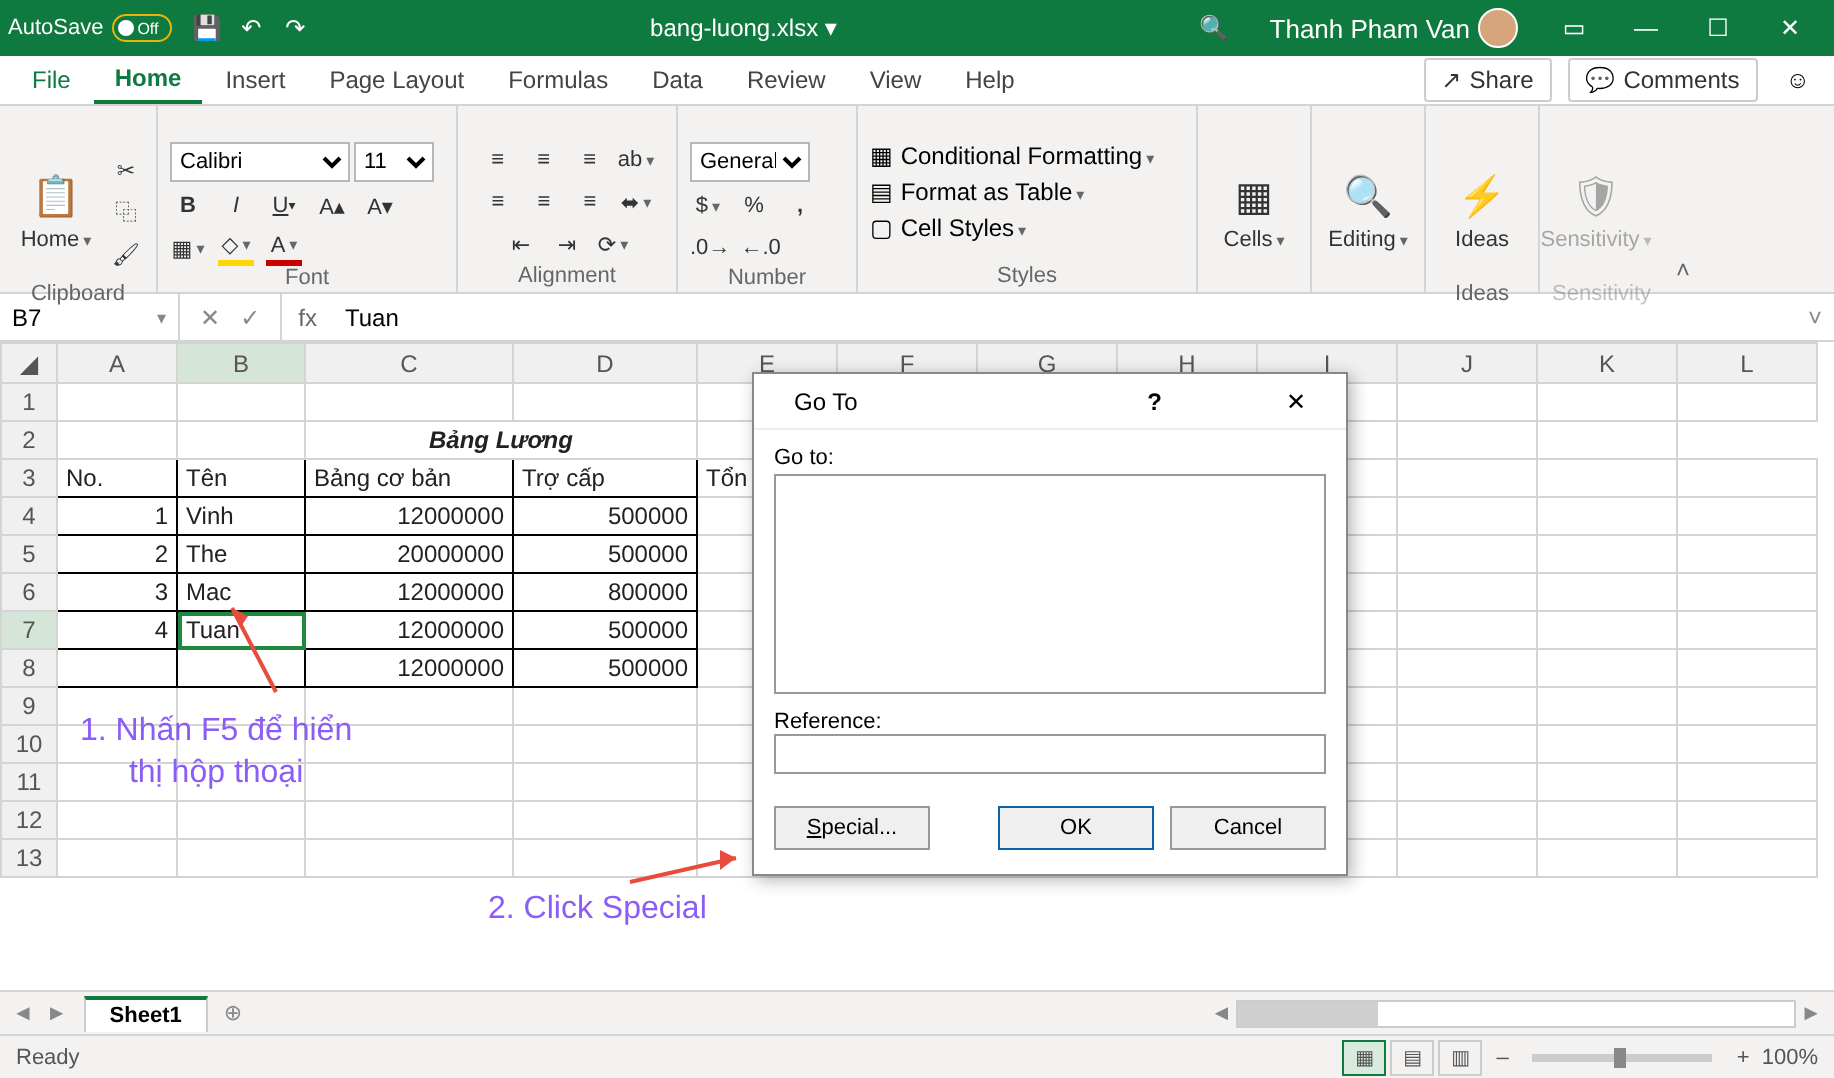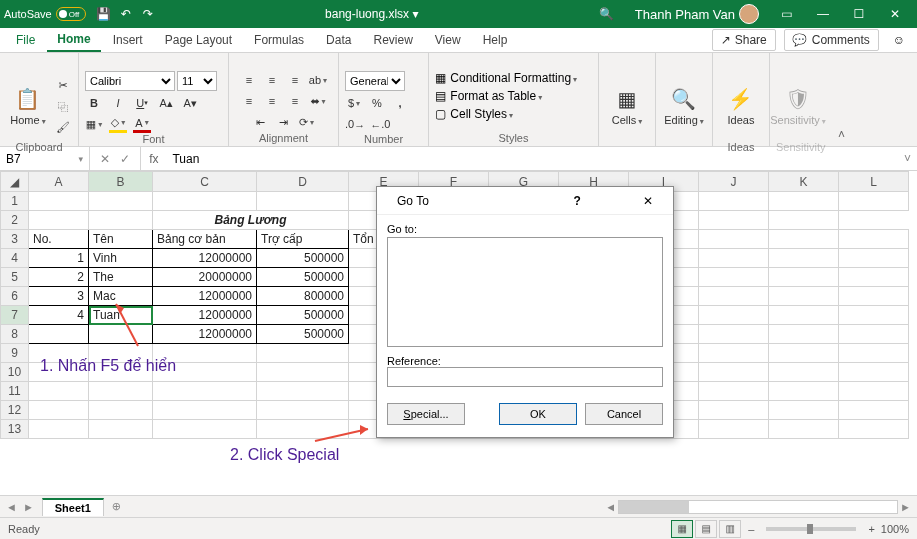--- a/index.html
+++ b/index.html
@@ -54,21 +54,21 @@
   .gridwrap { position:relative; height: calc(539px - 28px - 25px - 94px - 24px - 22px - 22px); overflow:hidden; background:#fff;}
   table.sheet { border-collapse:collapse; table-layout:fixed; }
   .sheet th, .sheet td { border:1px solid #d4d4d4; height:19px; font-size:12px; color:#222; padding:0 4px; overflow:hidden; white-space:nowrap;}
   .sheet th { background:#f0f0f0; font-weight:normal; text-align:center; color:#555; position:relative;}
   .sheet th.rowh { width:28px; }
   .sheet .colh { height:20px; }
   .data-border { border:1px solid #000 !important; }
   .selcell { outline:2px solid #1f8a3f; outline-offset:-2px; }
   .title-cell { color:#c00; text-align:center; font-style:italic;font-weight:bold;}
   .num { text-align:right; }
-  .annotation { position:absolute; color:#4c1d95; font-size:16px; pointer-events:none;}
+  .annotation { position:absolute; color:#8b5cf6; font-size:16px; pointer-events:none;}
 
   
   .dialog { position:absolute; top:186px; left:376px; width:298px; background:#fff; border:1px solid #888; box-shadow:2px 2px 8px rgba(0,0,0,.3); }
   .dialog .dlg-title { height:28px; background:#fff; display:flex; align-items:center; padding:0 20px; font-size:12px; border-bottom:1px solid #eee;gap:48px;}
   .dialog .dlg-title .sp { flex:1; }
   .dialog .dlg-body { padding:8px 10px; font-size:11px; }
   .dialog .listbox { width:100%; height:110px; border:1px solid #999; background:#fff; margin:2px 0 8px 0;}
   .dialog input[type=text] { width:100%; height:20px; border:1px solid #999; padding:0 4px; font-size:11px;}
   .dialog .dlg-buttons { display:flex; gap:8px; padding:8px 10px 12px; }
   .dialog .dlg-buttons button { width:78px; height:22px; font-size:11px; border:1px solid #999; background:#efefef;}
@@ -527,27 +527,28 @@
   </tbody>
     </table>
 
   <svg class="arrow-svg" style="top:125px; left:108px;" width="40" height="60">
     <line x1="30" y1="50" x2="8" y2="8" stroke="#e74c3c" stroke-width="2"></line>
     <polygon points="8,8 16,12 12,18" fill="#e74c3c"></polygon>
   </svg>
 
   <div class="annotation" style="top:185px; left:40px; line-height:1.3;">
     <div>1. Nhấn F5 để hiển</div>
+    <div style="text-align:center;">thị hộp thoại</div>
   </div>
 
   <svg class="arrow-svg" style="top:250px; left:310px;" width="70" height="30">
     <line x1="5" y1="20" x2="58" y2="8" stroke="#e74c3c" stroke-width="2"></line>
     <polygon points="58,8 50,4 50,14" fill="#e74c3c"></polygon>
   </svg>
-  <div class="annotation" style="top:275px; left:230px;text-align:right;">2. Click Special</div>
+  <div class="annotation" style="top:275px; left:244px;text-align:right;">2. Click Special</div>
 </div>
 
 <div class="dialog">
   <div class="dlg-title">
     <span>Go To</span>
     <span class="sp"></span>
     <span style="margin-right:14px;font-weight:bold;">?</span>
     <span>✕</span>
   </div>
   <div class="dlg-body">

